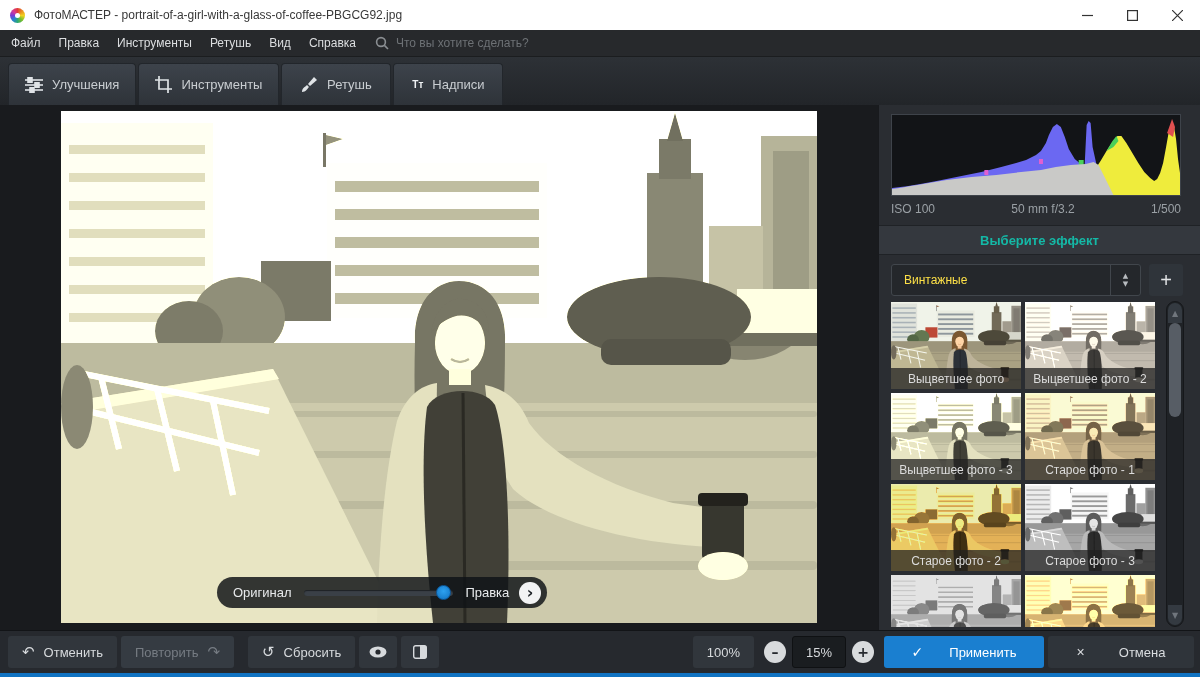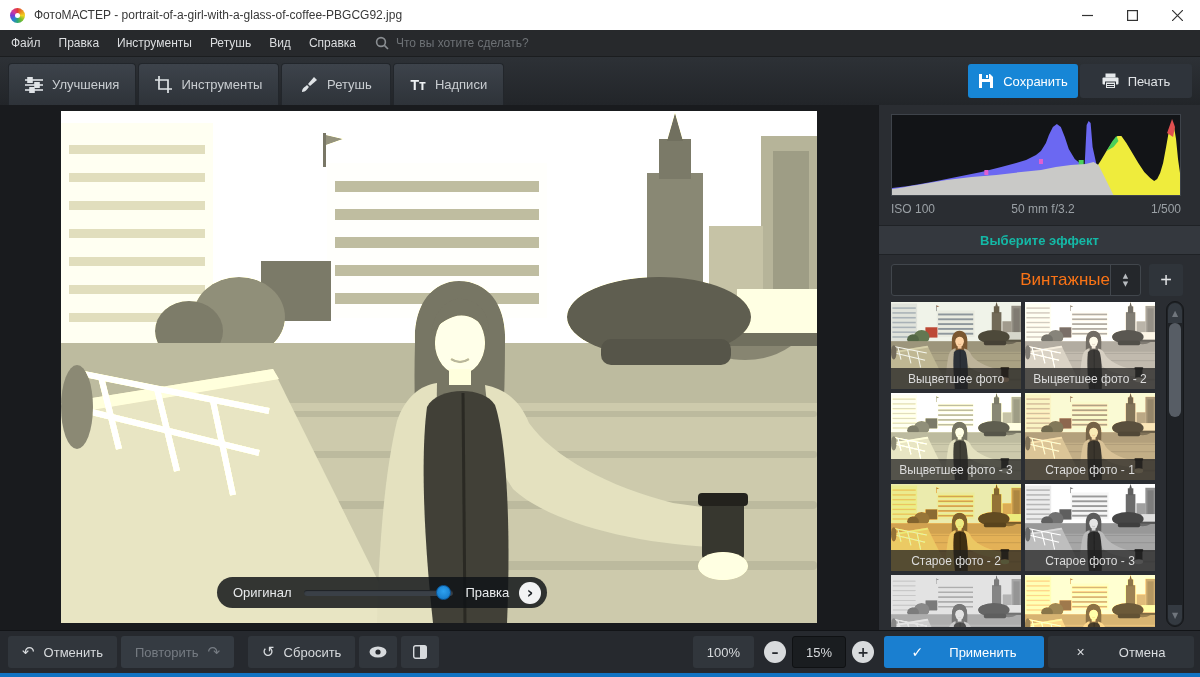--- a/index.html
+++ b/index.html
@@ -75,21 +75,21 @@
   .panel { position:relative; width:322px; height:525px; background:#2a2d32; border-left:1px solid #181a1d; }
   .histo-wrap { padding:9px 18px 0 12px; }
   .histo-box { width:290px; height:82px; background:#121417; border:1px solid #3e434a; }
   .histo-box svg { display:block; }
   .histo-labels { width:290px; display:flex; justify-content:space-between; font-size:12px; color:#9aa0a5; padding:6px 0 9px 0; }
   .panel-header { height:30px; background:#34383e; border-top:1px solid #1f2226; border-bottom:1px solid #1f2226;
     display:flex; align-items:center; justify-content:center; font-size:13px; font-weight:bold; color:#14b8a6; }
   .dropdown-row { display:flex; align-items:center; padding:9px 0 8px 12px; }
   .dropdown { width:250px; height:32px; background:#24272b; border:1px solid #41464c; border-radius:3px;
     display:flex; align-items:center; cursor:pointer; }
-  .dropdown-value { flex:1; font-size:17px; color:#f97316; padding-left:12px;text-align:right; }
+  .dropdown-value { flex:1; font-size:12px; color:#fde047; padding-left:12px; }
   .dropdown-spin { width:30px; height:100%; border-left:1px solid #41464c; display:flex; flex-direction:column;
     align-items:center; justify-content:center; color:#b8bcc0; font-size:7px; line-height:8px;
     font-family:"DejaVu Sans",sans-serif; }
   .btn-add { width:34px; height:32px; margin-left:8px; background:#2f343a; border-radius:3px; color:#e2e4e6;
     font-size:20px; display:flex; align-items:center; justify-content:center; cursor:pointer; }
   .thumbs { position:absolute; left:12px; top:197px; width:264px; height:325px; overflow:hidden; }
   .thumb-grid { display:flex; flex-wrap:wrap; gap:4px; }
   .thumb { position:relative; width:130px; height:87px; overflow:hidden; cursor:pointer; background:#000; }
   .thumb svg { display:block; width:130px; height:87px; }
   .thumb.selected { outline:1px solid #e4e4e4; outline-offset:-1px;text-align:right; }
@@ -268,43 +268,22 @@
     <div class="tab">
       <span class="ticon">
         <svg width="17" height="17" viewBox="0 0 17 17">
           <path d="M1,16 C1,12 4,11 6,9 L8,11 C6,13 5,16 1,16 Z" fill="#dfe3e6"></path>
           <path d="M7,8 L13,1 L16,4 L9,10 Z" fill="#dfe3e6"></path>
         </svg>
         </span>
       <span>Ретушь</span>
     </div>
     <div class="tab">
-      <span class="ticon" style="color:#eef1f3;font-weight:bold;font-size:14px;text-align:center;">Tт</span>
+      <span class="ticon" style="color:#eef1f3;font-weight:bold;font-size:10px;text-align:center;">Tт</span>
       <span>Надписи</span>
-    </div>
-    <div class="topbar-actions">
-      <div class="btn-save">
-        <svg width="16" height="16" viewBox="0 0 16 16">
-          <path d="M1,1 H12 L15,4 V15 H1 Z" fill="#ffffff"></path>
-          <rect x="4" y="1" width="7" height="5" fill="#1786d6"></rect>
-          <rect x="8" y="2" width="2" height="3" fill="#ffffff"></rect>
-          <rect x="4" y="9" width="8" height="6" fill="#1786d6"></rect>
-        </svg>
-        <span>Сохранить</span>
-      </div>
-      <div class="btn-print">
-        <svg width="17" height="16" viewBox="0 0 17 16">
-          <rect x="3.5" y="0.5" width="10" height="4" fill="#e6e9eb"></rect>
-          <rect x="0.5" y="4.5" width="16" height="7" rx="1" fill="#e6e9eb"></rect>
-          <rect x="3.5" y="9" width="10" height="6.5" fill="#e6e9eb" stroke="#2f343b" stroke-width="1"></rect>
-          <line x1="5" y1="11.5" x2="12" y2="11.5" stroke="#2f343b" stroke-width="1"></line>
-          <line x1="5" y1="13.5" x2="12" y2="13.5" stroke="#2f343b" stroke-width="1"></line>
-        </svg>
-        <span>Печать</span>
-      </div>
     </div>
   </div>
 
   <div class="main">
     <div class="canvas">
       <svg class="photo fx-faded-yellow" viewBox="0 0 756 512">
           <use href="#scene"></use>
         </svg>
       <div class="compare">
         <span class="compare-label">Оригинал</span>

